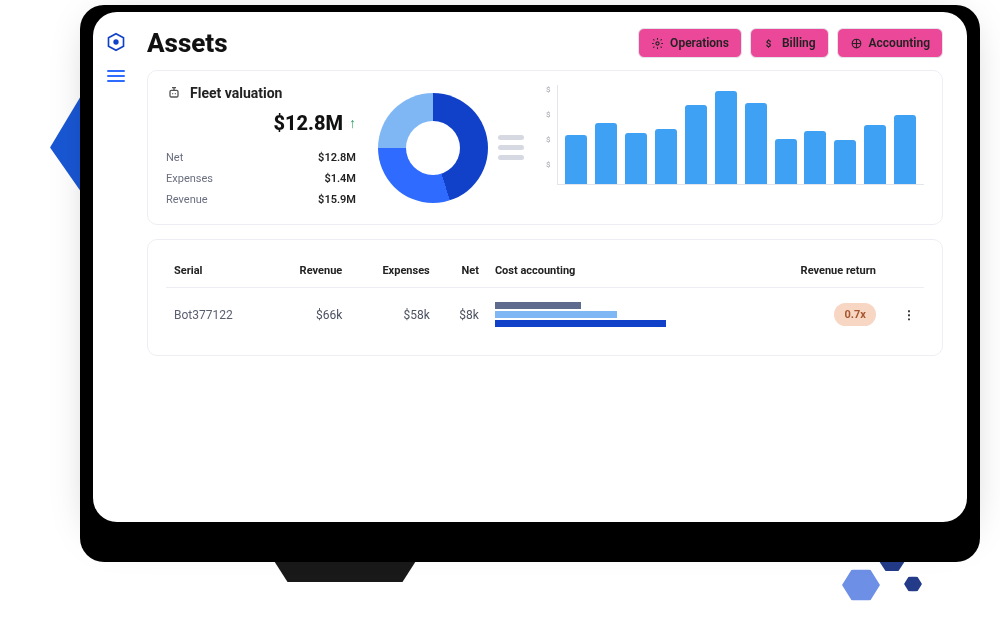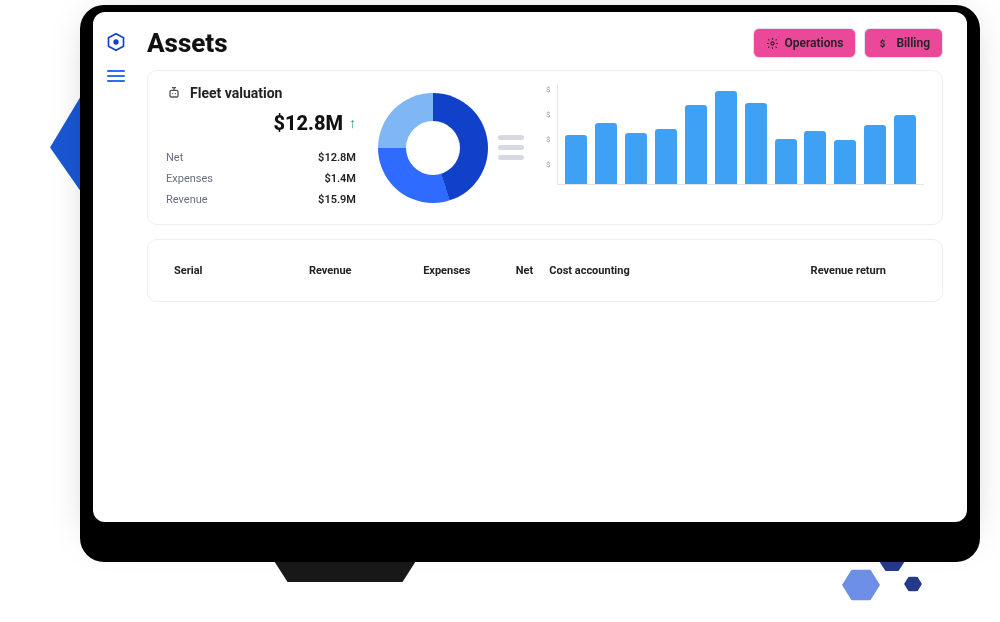--- a/index.html
+++ b/index.html
@@ -9,21 +9,21 @@
   .hex { position: absolute; width: 140px; height: 120px; background: #1957d4; clip-path: polygon(25% 5%, 75% 5%, 100% 50%, 75% 95%, 25% 95%, 0 50%); border-radius: 20px; }
   .hex.h1 { top: 85px; left: 50px; transform: rotate(-2deg); }
   .hex.h2 { bottom: 70px; left: 90px; width: 170px; height: 150px; }
   .hex.h3 { bottom: 30px; left: 230px; width: 230px; height: 200px; background: #000; opacity: .9; }
   .hex.h4 { right: 10px; top: 160px; width: 180px; height: 160px; background: #fff; filter: drop-shadow(0 4px 20px rgba(0,0,0,.08)); }
   .hex.h5 { bottom: 20px; right: 120px; width: 38px; height: 34px; background: #6e8fe6; }
   .hex.h6 { bottom: 50px; right: 95px; width: 26px; height: 22px; background: #233b88; }
   .hex.h7 { bottom: 30px; right: 78px; width: 18px; height: 16px; background: #233b88; }
 
   .frame { position: absolute; top: 5px; left: 80px; right: 20px; bottom: 60px; background: #000; border-radius: 24px; }
-  .screen { position: absolute; top: 12px; left: 93px; right: 33px; bottom: 100px; background: #fff; border-radius: 12px; box-shadow: 0 10px 40px rgba(0,0,0,.25); display: flex; overflow: hidden; }
+  .screen { position: absolute; top: 12px; left: 93px; right: 33px; bottom: 100px; background: #fff; border-radius: 24px; box-shadow: 0 10px 40px rgba(0,0,0,.25); display: flex; overflow: hidden; }
 
   .sidebar { width: 46px; display: flex; flex-direction: column; align-items: center; padding-top: 20px; gap: 18px; }
   .logo { width: 20px; height: 20px; }
   .hamburger { width: 18px; display: flex; flex-direction: column; gap: 3px; cursor: pointer; }
   .hamburger span { height: 2px; background: #2f6bff; border-radius: 2px; }
 
   .main { flex: 1; display: flex; flex-direction: column; }
 
   .topbar { display: flex; align-items: center; padding: 16px 24px 12px 8px; }
   .title { font-size: 26px; font-weight: 800; color: #111; }
@@ -125,20 +125,29 @@
           </span>
         <span>Operations</span>
       </div>
       <div class="pill">
         <span class="ico">
             <svg viewBox="0 0 24 24" width="13" height="13">
               <text x="5" y="18" font-size="18" font-weight="700" fill="#222">$</text>
             </svg>
           </span>
         <span>Billing</span>
+      </div>
+      <div class="pill">
+        <span class="ico">
+            <svg viewBox="0 0 24 24" width="13" height="13">
+              <circle cx="12" cy="12" r="8" fill="none" stroke="#222" stroke-width="2"></circle>
+              <path d="M12 4v16M4 12h16" stroke="#222" stroke-width="2"></path>
+            </svg>
+          </span>
+        <span>Accounting</span>
       </div>
     </div>
 
 
     <div class="content">
 
       <div class="panel top">
 
         <div class="val-col">
           <div class="val-head">
@@ -219,19 +228,34 @@
               <th>Serial</th>
               <th class="r">Revenue</th>
               <th class="r">Expenses</th>
               <th class="r">Net</th>
               <th>Cost accounting</th>
               <th class="r">Revenue return</th>
               <th></th>
             </tr>
           </thead>
           <tbody id="tbody">
+              <tr>
+                <td><span class="serial">Bot377122</span></td>
+                <td class="r">$66k</td>
+                <td class="r">$58k</td>
+                <td class="r">$8k</td>
+                <td>
+                  <div class="costbar-set">
+                    <div class="costbar cb1" style="width:48%"></div>
+                    <div class="costbar cb2" style="width:68%"></div>
+                    <div class="costbar cb3" style="width:95%"></div>
+                  </div>
+                </td>
+                <td class="r"><span class="badge peach">0.7x</span></td>
+                <td class="r"><span class="dots">⋮</span></td>
+              </tr>
             </tbody>
         </table>
       </div>
 
     </div>
   </div>
 </div>
 
 </body></html>

